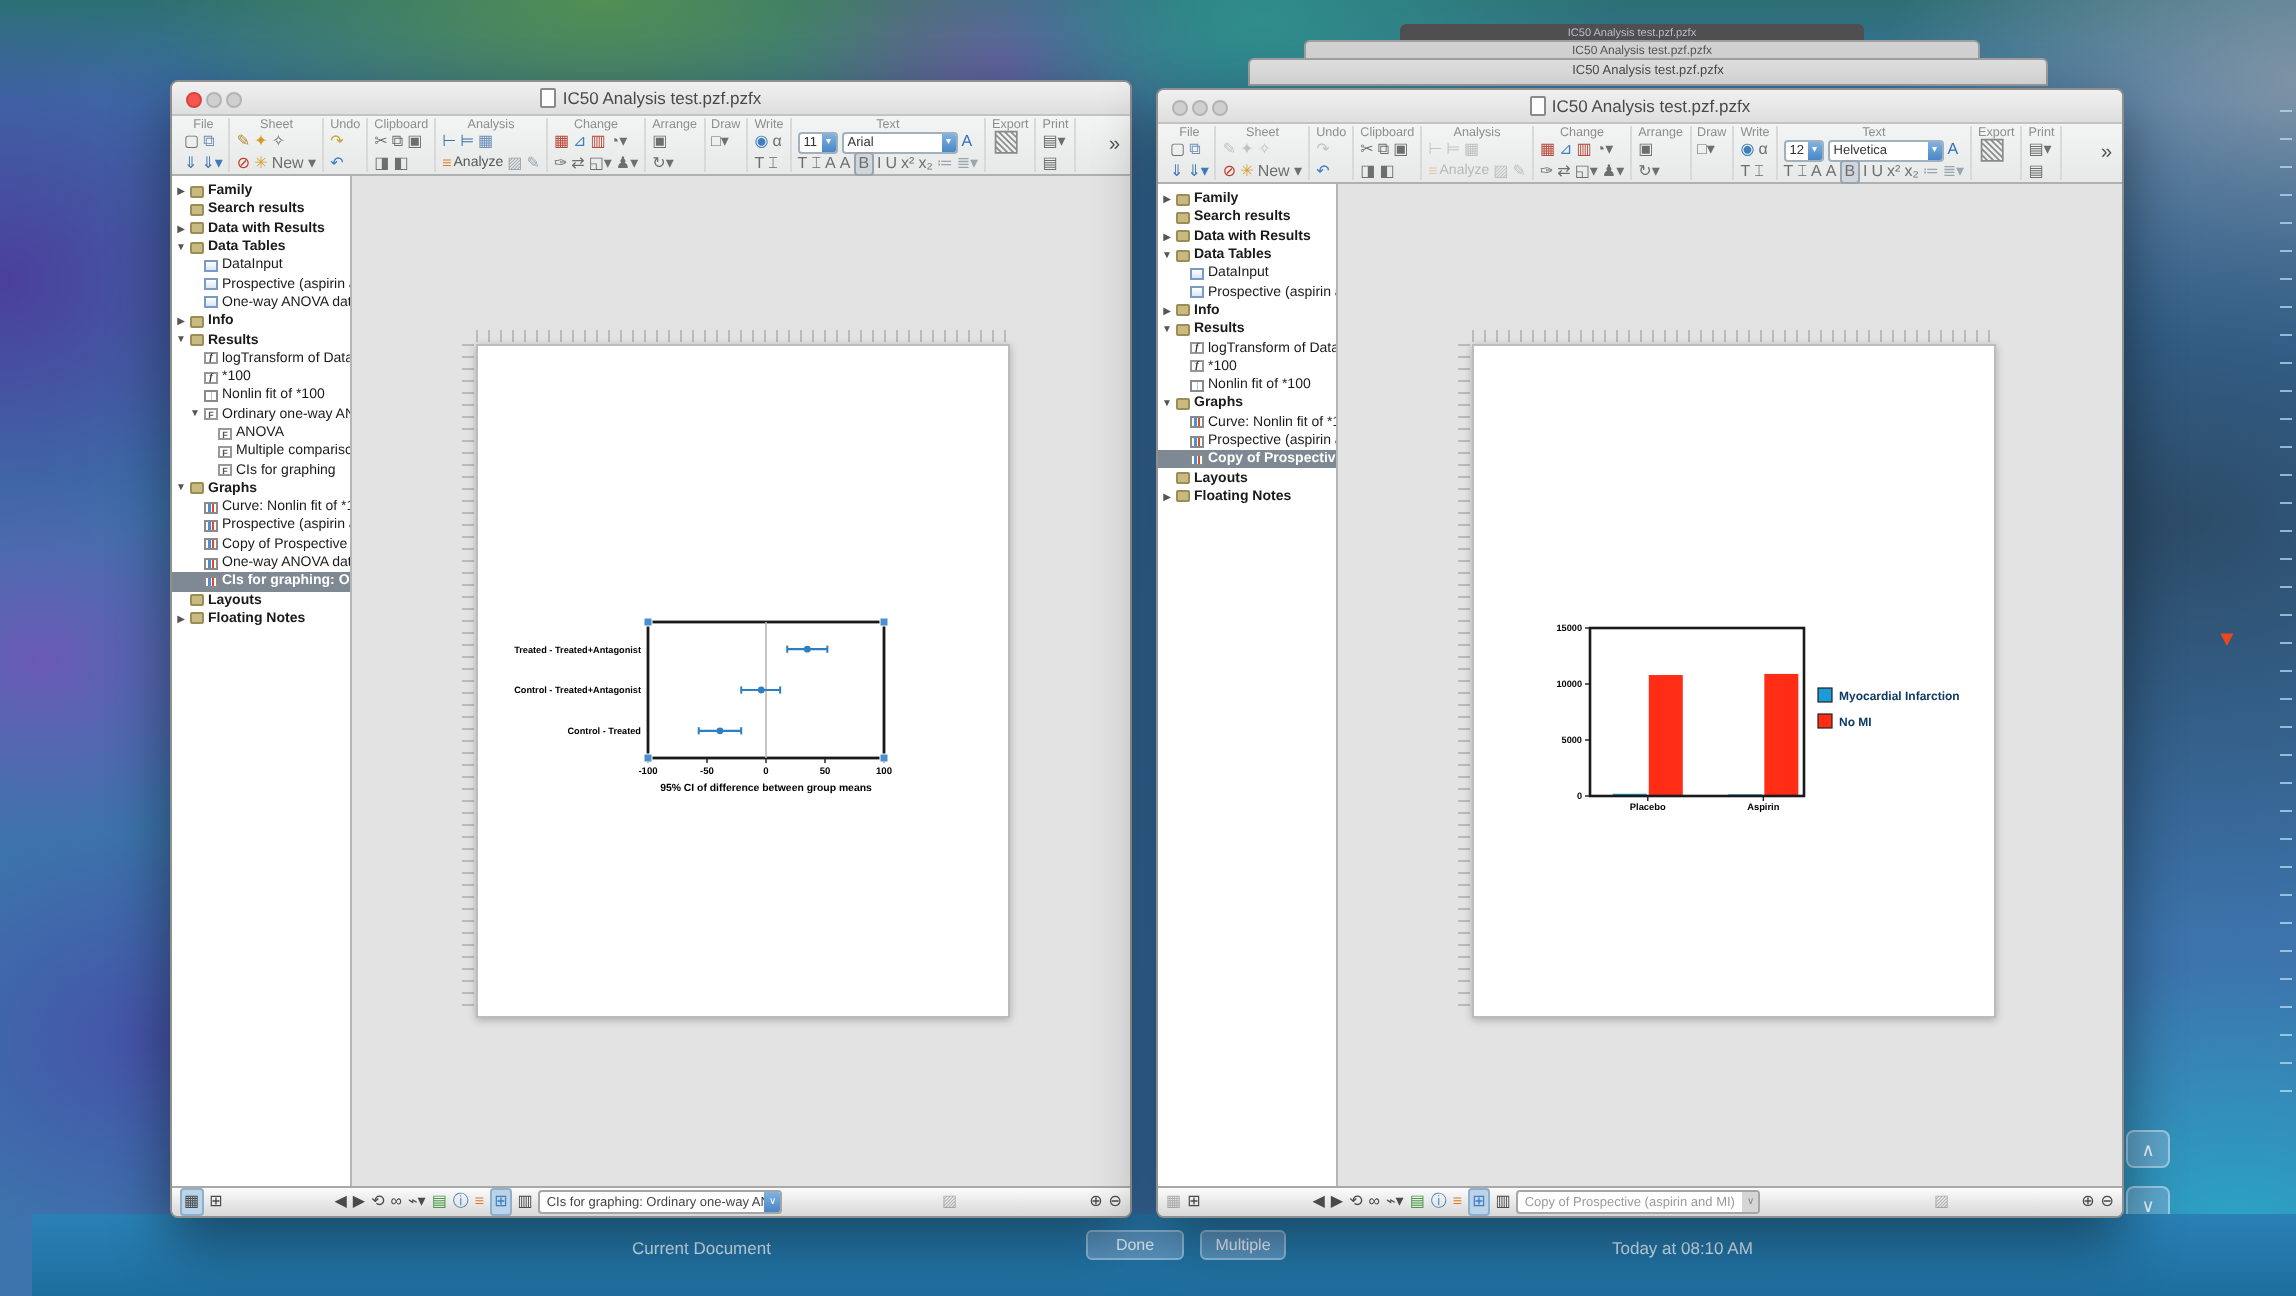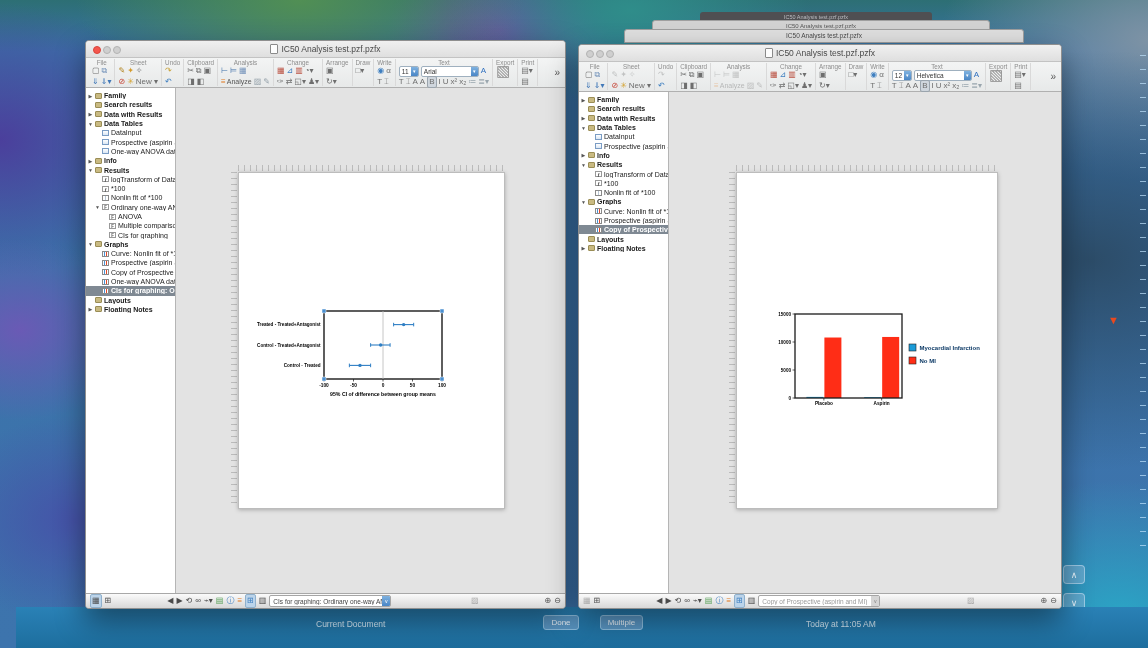--- a/index.html
+++ b/index.html
@@ -116,23 +116,23 @@
 <div class="vbtn up">
     <span>∧</span>
   </div>
 <div class="vbtn down">
     <span>∨</span>
   </div>
 
 <div class="bottom-band">
   <span class="bb-text" style="left:300px;top:12px">Current Document</span>
 
-  <span class="bb-btn" style="left:527px;top:8px;width:36px">Done</span>
+  <span class="bb-btn" style="left:527px;top:8px;width:49px">Done</span>
   <span class="bb-btn" style="left:584px;top:8px;width:43px">Multiple</span>
-  <span class="bb-text" style="left:790px;top:12px">Today at 11:05 AM</span>
+  <span class="bb-text" style="left:790px;top:12px">Today at 08:10 AM</span>
 </div>
 
 <div class="cascade c1">IC50 Analysis test.pzf.pzfx</div>
 <div class="cascade c2">IC50 Analysis test.pzf.pzfx</div>
 <div class="cascade c3">IC50 Analysis test.pzf.pzfx</div>
 
 <div class="window win-left">
   <div class="titlebar">
     <span class="tl close"></span>
     <span class="tl min"></span>

